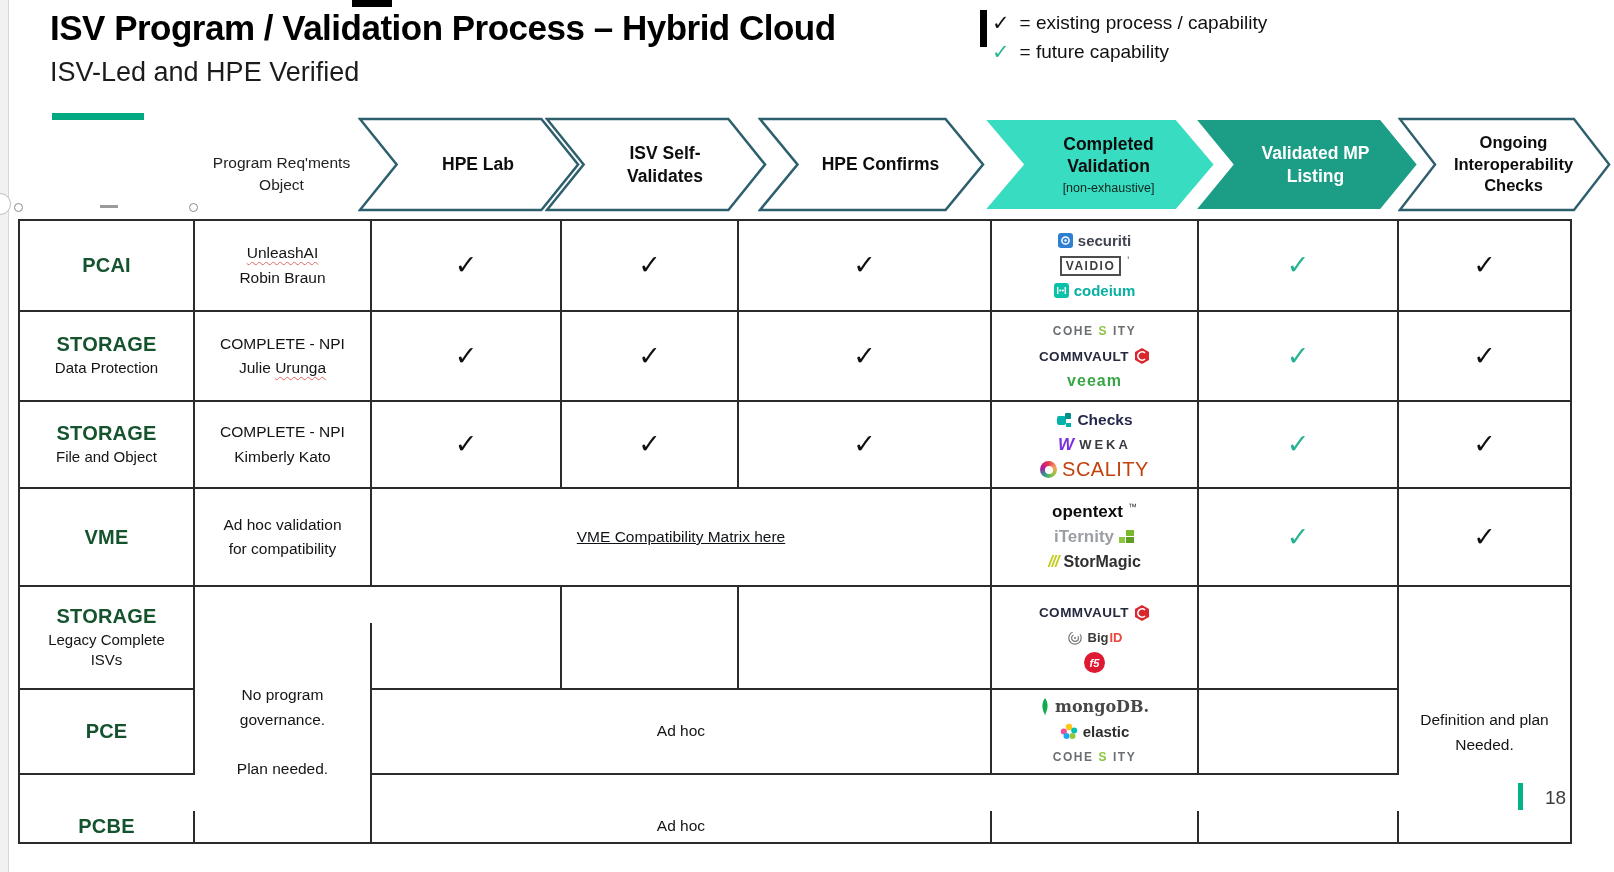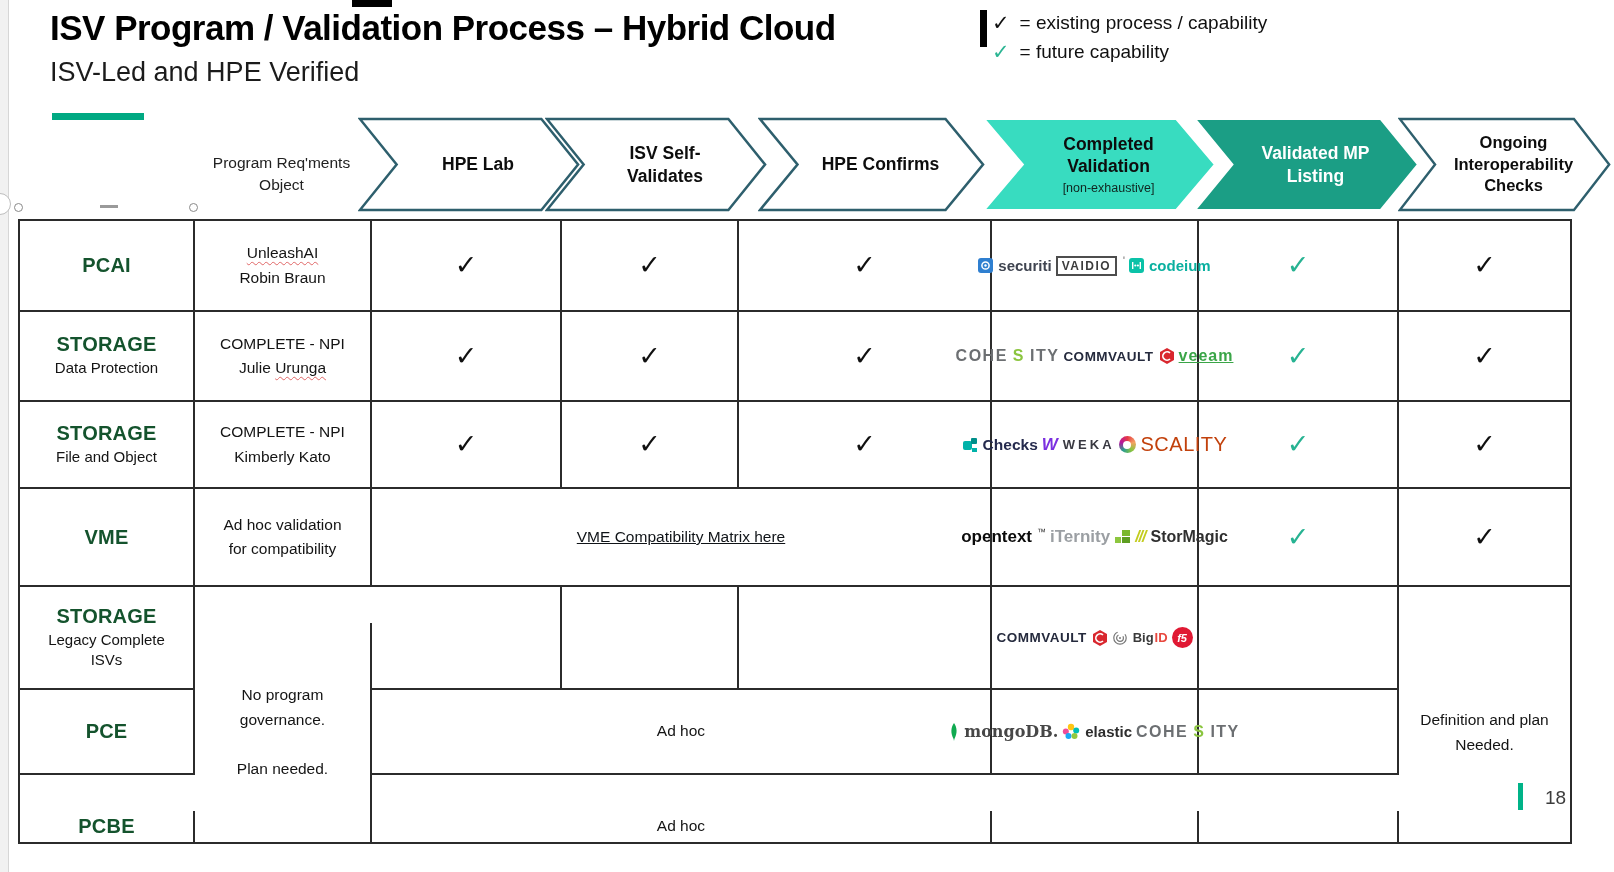--- a/index.html
+++ b/index.html
@@ -53,30 +53,30 @@
   .cat{font-size:20px;font-weight:800;color:#14532d;letter-spacing:0.2px;}
   .cat-sub{font-size:15px;font-weight:400;color:#141414;margin-top:2px;line-height:1.35;white-space:pre-line;}
   .owner{font-size:15.5px;color:#141414;line-height:1.55;}
   .squiggle{text-decoration:underline wavy #e06666 1px;text-underline-offset:3px;}
   .check{font-size:27px;color:#101010;line-height:1;}
   .check.future{color:#27b392;}
   .pre{white-space:pre-line;font-size:15.5px;color:#141414;line-height:1.6;}
   .vme-link{font-size:15.5px;color:#101418;text-decoration:underline;cursor:pointer;}
 
   
-  .logos{display:flex;flex-direction:row;align-items:center;justify-content:center;gap:4px;}
+  .logos{display:flex;flex-direction:column;align-items:center;justify-content:center;gap:4px;}
   .logo{display:flex;align-items:center;justify-content:center;gap:5px;height:21px;}
   .lg-securiti-txt{font-size:15px;font-weight:600;color:#3f4450;}
   .vaidio-box{border:2px solid #4d4d4d;padding:0 4px;font-weight:800;font-size:12px;letter-spacing:1.5px;color:#3c3c3c;line-height:16px;}
   .vaidio-prime{font-size:10px;color:#555;align-self:flex-start;margin-left:1px;}
   .lg-codeium-txt{font-size:15px;font-weight:600;color:#0ab0a0;}
-  .lg-cohesity{font-size:16px;font-weight:700;letter-spacing:1.5px;color:#6c6f72;}
+  .lg-cohesity{font-size:12px;font-weight:700;letter-spacing:1.5px;color:#6c6f72;}
   .lg-cohesity .s{color:#8bc53f;}
   .lg-commvault-txt{font-size:13.5px;font-weight:800;letter-spacing:0.5px;color:#252a3d;}
-  .lg-veeam-txt{font-size:16px;font-weight:800;letter-spacing:1px;color:#3aa547;text-decoration:underline;}
+  .lg-veeam-txt{font-size:16px;font-weight:800;letter-spacing:1px;color:#3aa547;}
   .lg-qumulo-txt{font-size:15.5px;font-weight:800;color:#252a4d;}
   .weka-w{font-weight:900;font-style:italic;font-size:17px;color:#7b2fe0;line-height:1;}
   .lg-weka-txt{font-size:13px;font-weight:700;letter-spacing:3px;color:#3a3a42;}
   .scality-ring{width:17px;height:17px;border-radius:50%;
      background:conic-gradient(#e63946,#f4a261,#8bc53f,#2a9d8f,#b5179e,#e63946);
      display:flex;align-items:center;justify-content:center;}
   .scality-ring i{width:8px;height:8px;border-radius:50%;background:#fff;}
   .lg-scality-txt{font-size:20px;font-weight:400;letter-spacing:0.5px;color:#c2410c;}
   .lg-opentext-txt{font-size:17px;font-weight:800;color:#0b0b0b;}
   .tm{font-size:9px;color:#333;align-self:flex-start;}

